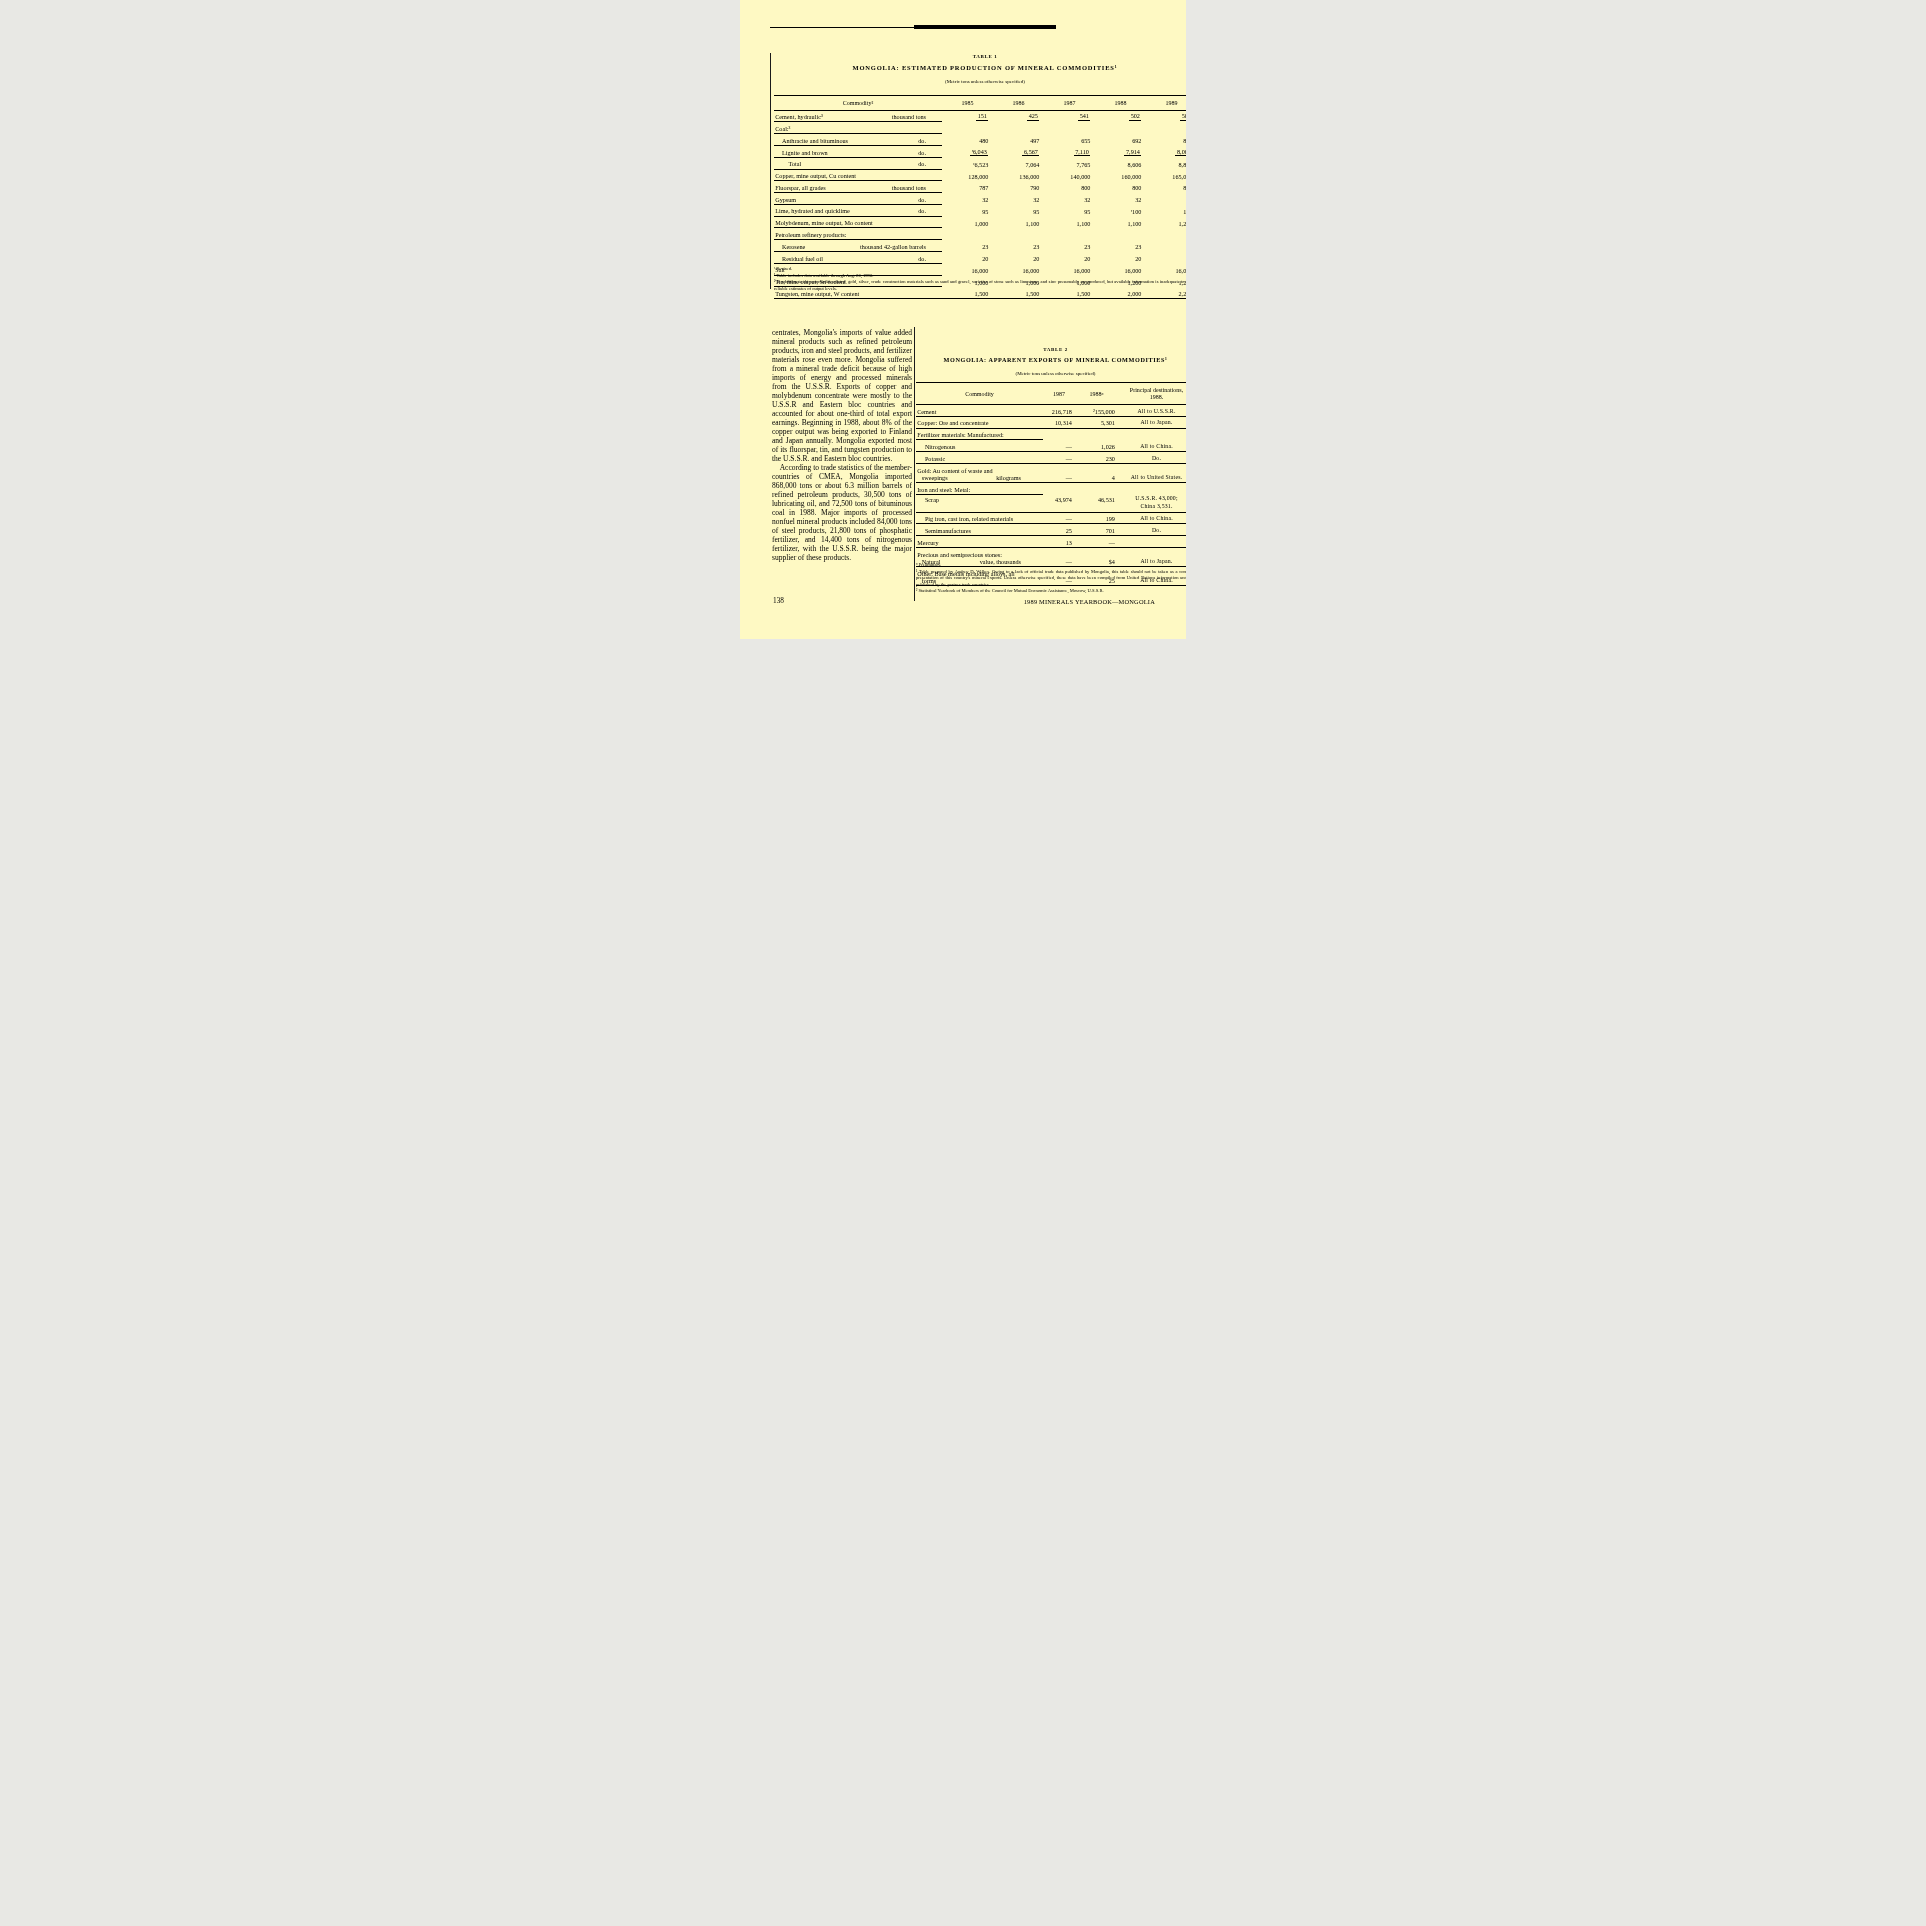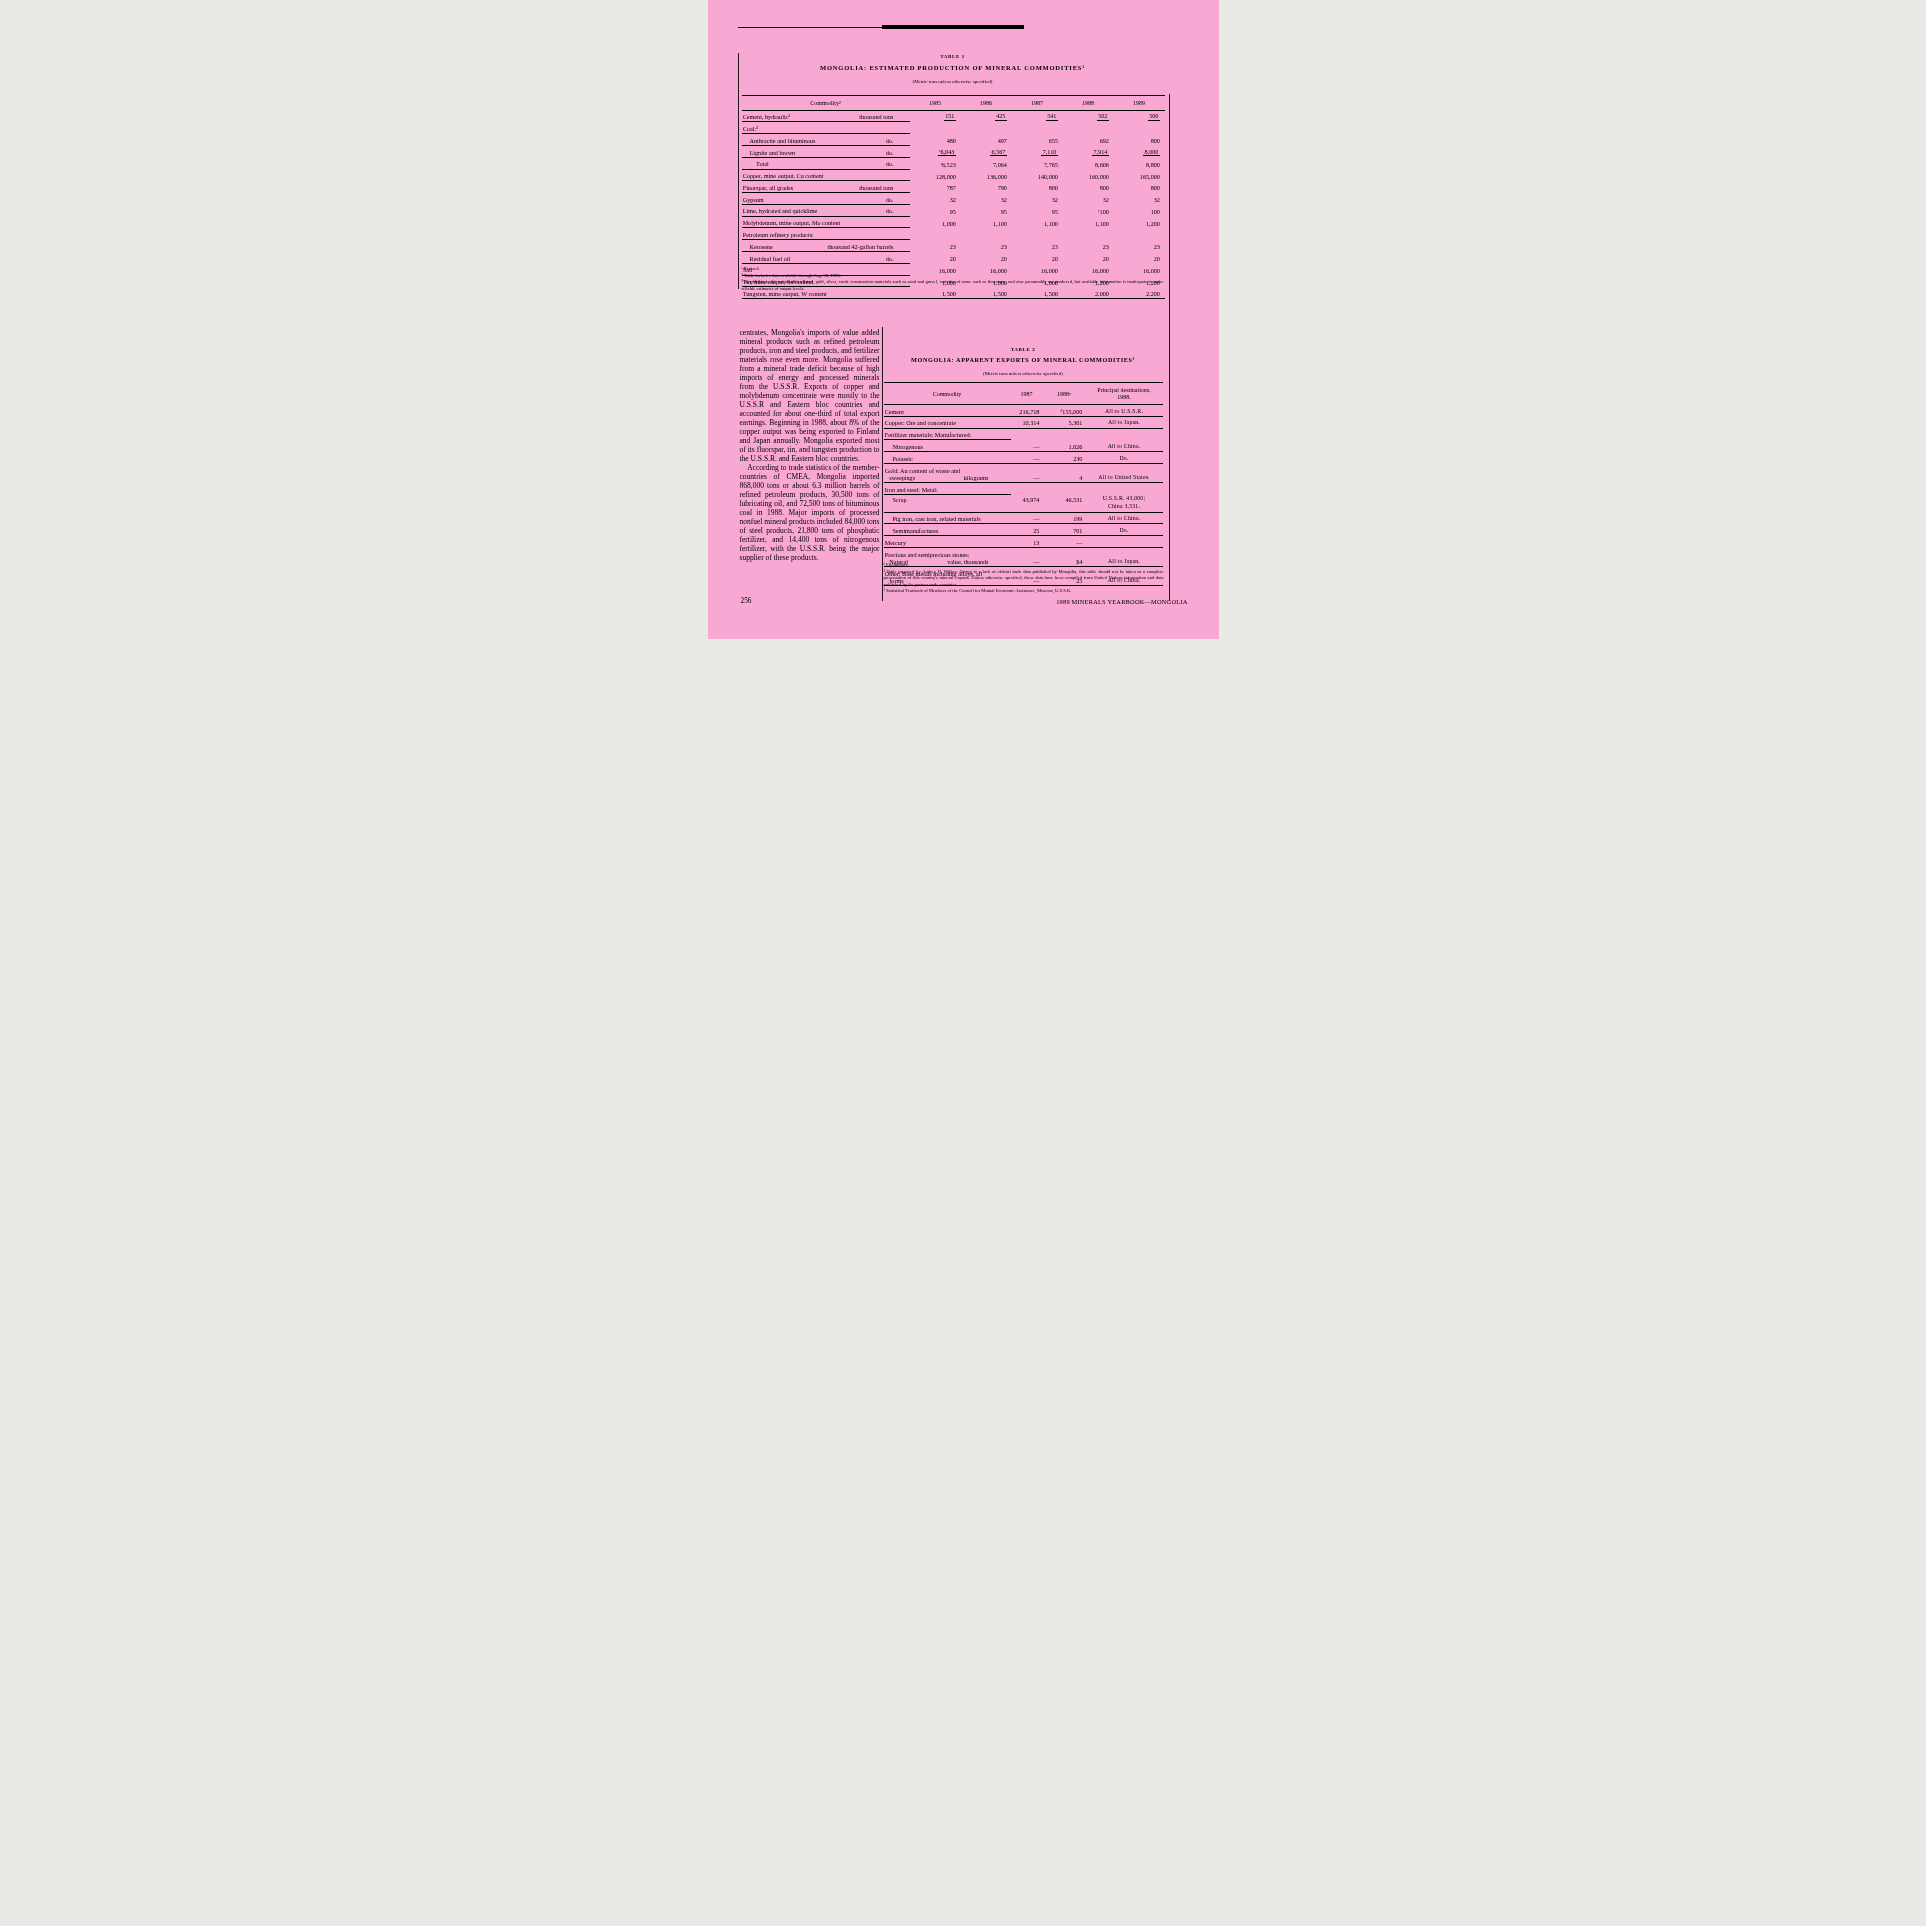--- a/index.html
+++ b/index.html
@@ -1,18 +1,18 @@
 <!DOCTYPE html>
 <html style="font-size:6.2px"><head>
 <meta charset="utf-8">
 <style>
   html,body { margin:0; padding:0; background:#e8e8e4; }
   .page {
-    position:relative; width:511px; height:639px; margin:0 auto;
-    background:#f9a8d4; color:#000;
+    position:relative; width:446px; height:639px; margin:0 auto;
+    background:#fef9c3; color:#000;
     font-family:"Liberation Serif","DejaVu Serif",serif;
     overflow:hidden;
   }
   
   .hrule { position:absolute; background:#000; }
   .vrule { position:absolute; background:#1a1a1a; }
   #top-thin   { left:30px;  top:26.6px;  width:145px; height:0.8px; }
   #top-thick  { left:174px; top:25px;  width:142px; height:3.5px; }
   #t1-left    { left:30px;  top:53px; width:0.8px;  height:236px; }
   #col-div    { left:174px; top:327px; width:0.8px;  height:274px; }
@@ -515,17 +515,17 @@
         </tr>
       </tbody>
   </table>
 
   <div class="fnotes" id="t2-fn">
       <div>ᵖ Preliminary.</div>
       <div>¹ Table prepared by Audrey D. Wilkes. Owing to a lack of official trade data published by Mongolia, this table should not be taken as a complete presentation of this country's mineral exports. Unless otherwise specified, these data have been compiled from United Nations information and data published by the partner trade countries.</div>
       <div>² Statistical Yearbook of Members of the Council for Mutual Economic Assistance, Moscow, U.S.S.R.</div>
     </div>
 
-  <div id="page-number">256</div>
+  <div id="page-number">138</div>
   <div id="footer-title">1989 MINERALS YEARBOOK—MONGOLIA</div>
 
 </div>
 
 
 </body></html>

